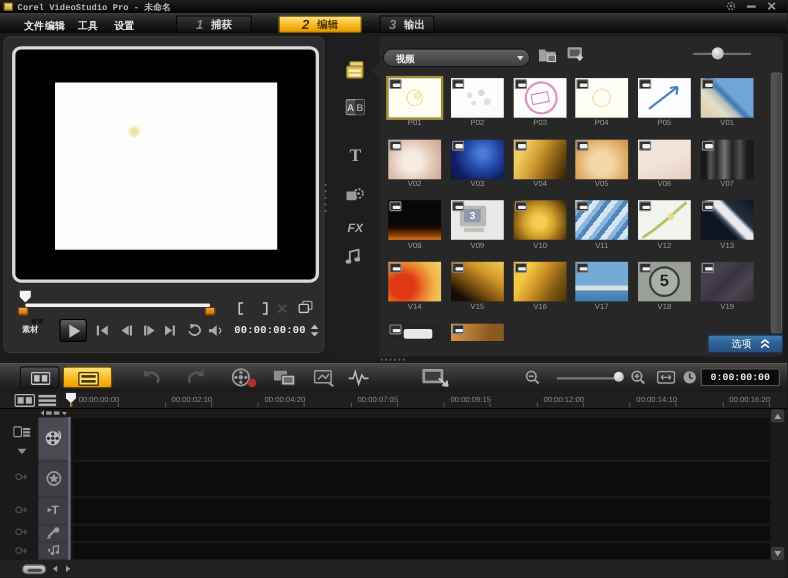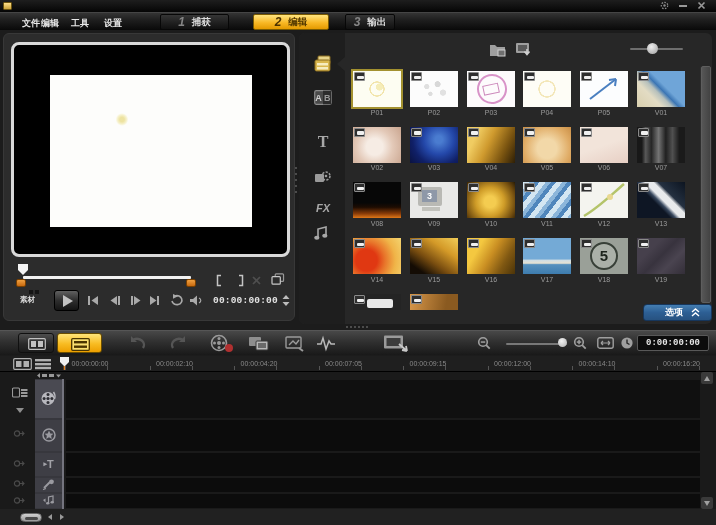--- a/index.html
+++ b/index.html
@@ -62,21 +62,21 @@
 #libknob{position:absolute;left:348px;top:10px;width:11px;height:11px;border-radius:50%;
  background:radial-gradient(circle at 40% 35%,#efefef,#9d9d9d)}
 .thumb{position:absolute;width:48px;height:36px;overflow:hidden}
 .badge{position:absolute;left:1px;top:1px;width:11px;height:9px;background:#2e2e2e;
  border-radius:1px;border:1px solid #8a8a8a}
 .badge i{position:absolute;left:2px;top:2.5px;width:7px;height:3.5px;background:#f0f0f0;display:block;border-radius:1px}
 .tlabel{position:absolute;width:48px;text-align:center;font-size:7px;color:#9b9b9b}
 #optbtn{position:absolute;left:344px;top:271px;width:69px;height:17px;border-radius:4px 3px 3px 3px;
  background:linear-gradient(#447eb2,#2d5f94 50%,#275280);border:1px solid #16365c;
  display:flex;align-items:center;justify-content:flex-end;padding-right:11px}
-#optbtn span{font-size:9px;font-weight:bold;color:#fff;margin-right:8px}
+#optbtn span{font-size:9px;font-weight:normal;color:#fff;margin-right:8px}
 #libscroll{position:absolute;left:401px;top:33px;width:11px;height:237px;background:#2f2f2f;border-radius:2px}
 #libscroll .thumbbar{position:absolute;left:0.5px;top:0;width:10px;height:237px;border-radius:2px;
  background:linear-gradient(90deg,#565656,#434343);border:1px solid #5e5e5e}
 
 .vdots{position:absolute;width:2px;height:2px;border-radius:50%;background:#5c5c5c}
 
 #toolbar{position:absolute;left:0;top:330px;width:716px;height:25px;
  background:linear-gradient(#484848,#303030 45%,#191919);border-top:1px solid #565656}
 .tbtn{position:absolute;top:2px;height:20px;border-radius:3px;border:1px solid #101010;
  background:linear-gradient(#4e4e4e,#2a2a2a 55%,#1c1c1c)}
@@ -104,20 +104,21 @@
 .scrollarrow{position:absolute;left:3px;width:0;height:0}
 #bottombar{position:absolute;left:0;top:509px;width:716px;height:16px;background:#212121}
 #pill{position:absolute;left:20px;top:4px;width:22px;height:9px;border-radius:5px;
  background:linear-gradient(#d0d0d0,#9a9a9a);border:1px solid #6a6a6a}
 .navarr{position:absolute;top:3.5px;width:0;height:0}
 </style></head><body>
 <div id="app">
 
 <div id="titlebar">
       <div id="titleicon"></div>
+      <div id="titletext">Corel VideoStudio Pro - 未命名</div>
 <svg class="abs" style="left:659px;top:0px" width="11" height="11" viewBox="0 0 11 11">
         <circle cx="5.5" cy="5.5" r="3.2" fill="none" stroke="#8a8a8a" stroke-width="1.2" stroke-dasharray="1.6 1.3"></circle>
         <circle cx="5.5" cy="5.5" r="1.2" fill="#8a8a8a"></circle>
       </svg>
 <div class="abs" style="left:679px;top:5px;width:8px;height:2px;background:#999"></div>
 <svg class="abs" style="left:697px;top:1px" width="9" height="9" viewBox="0 0 9 9">
         <path d="M1.5 1.5 L7.5 7.5 M7.5 1.5 L1.5 7.5" stroke="#999" stroke-width="1.6"></path>
       </svg>
 </div>
 <div id="menubar">
@@ -204,20 +205,24 @@
         <rect x="1" y="4" width="9" height="8" rx="1" fill="#9a9a9a"></rect>
         <circle cx="12" cy="6" r="4" fill="none" stroke="#9a9a9a" stroke-width="1.6" stroke-dasharray="2.2 1.4"></circle>
         <circle cx="12" cy="6" r="1.3" fill="#9a9a9a"></circle>
       </svg>
 <div class="abs" style="left:13px;top:169px;width:22px;font-size:11px;font-weight:bold;font-style:italic;color:#a8a8a8;text-align:center">FX</div>
 <svg class="abs" style="left:14px;top:193px" width="16" height="15" viewBox="0 0 16 15">
         <path d="M5 11.5 V3 L13 1 V9.5" fill="none" stroke="#a8a8a8" stroke-width="1.6"></path>
         <ellipse cx="3.8" cy="11.8" rx="2.6" ry="2" fill="#a8a8a8"></ellipse>
         <ellipse cx="11.8" cy="9.8" rx="2.6" ry="2" fill="#a8a8a8"></ellipse>
       </svg>
+<div id="dropdown">
+        <span>视频</span>
+        <div id="ddarrow"></div>
+      </div>
 <svg class="abs" style="left:190px;top:9px" width="18" height="16" viewBox="0 0 18 16">
         <path d="M1 3 h5 l2 2 h8 v9 H1 Z" fill="#9f9f9f"></path>
         <rect x="9" y="8" width="7" height="6" fill="#6f6f6f" stroke="#d0d0d0"></rect>
       </svg>
 <svg class="abs" style="left:216px;top:9px" width="18" height="16" viewBox="0 0 18 16">
         <rect x="1" y="1" width="13" height="10" rx="1" fill="#9f9f9f"></rect>
         <rect x="3" y="3" width="9" height="6" fill="#5a5a5a"></rect>
         <path d="M12 7 v5 M9.5 9.5 L12 12.5 L14.5 9.5" fill="none" stroke="#cfcfcf" stroke-width="1.6"></path>
       </svg>
 <div id="libslider"></div>

